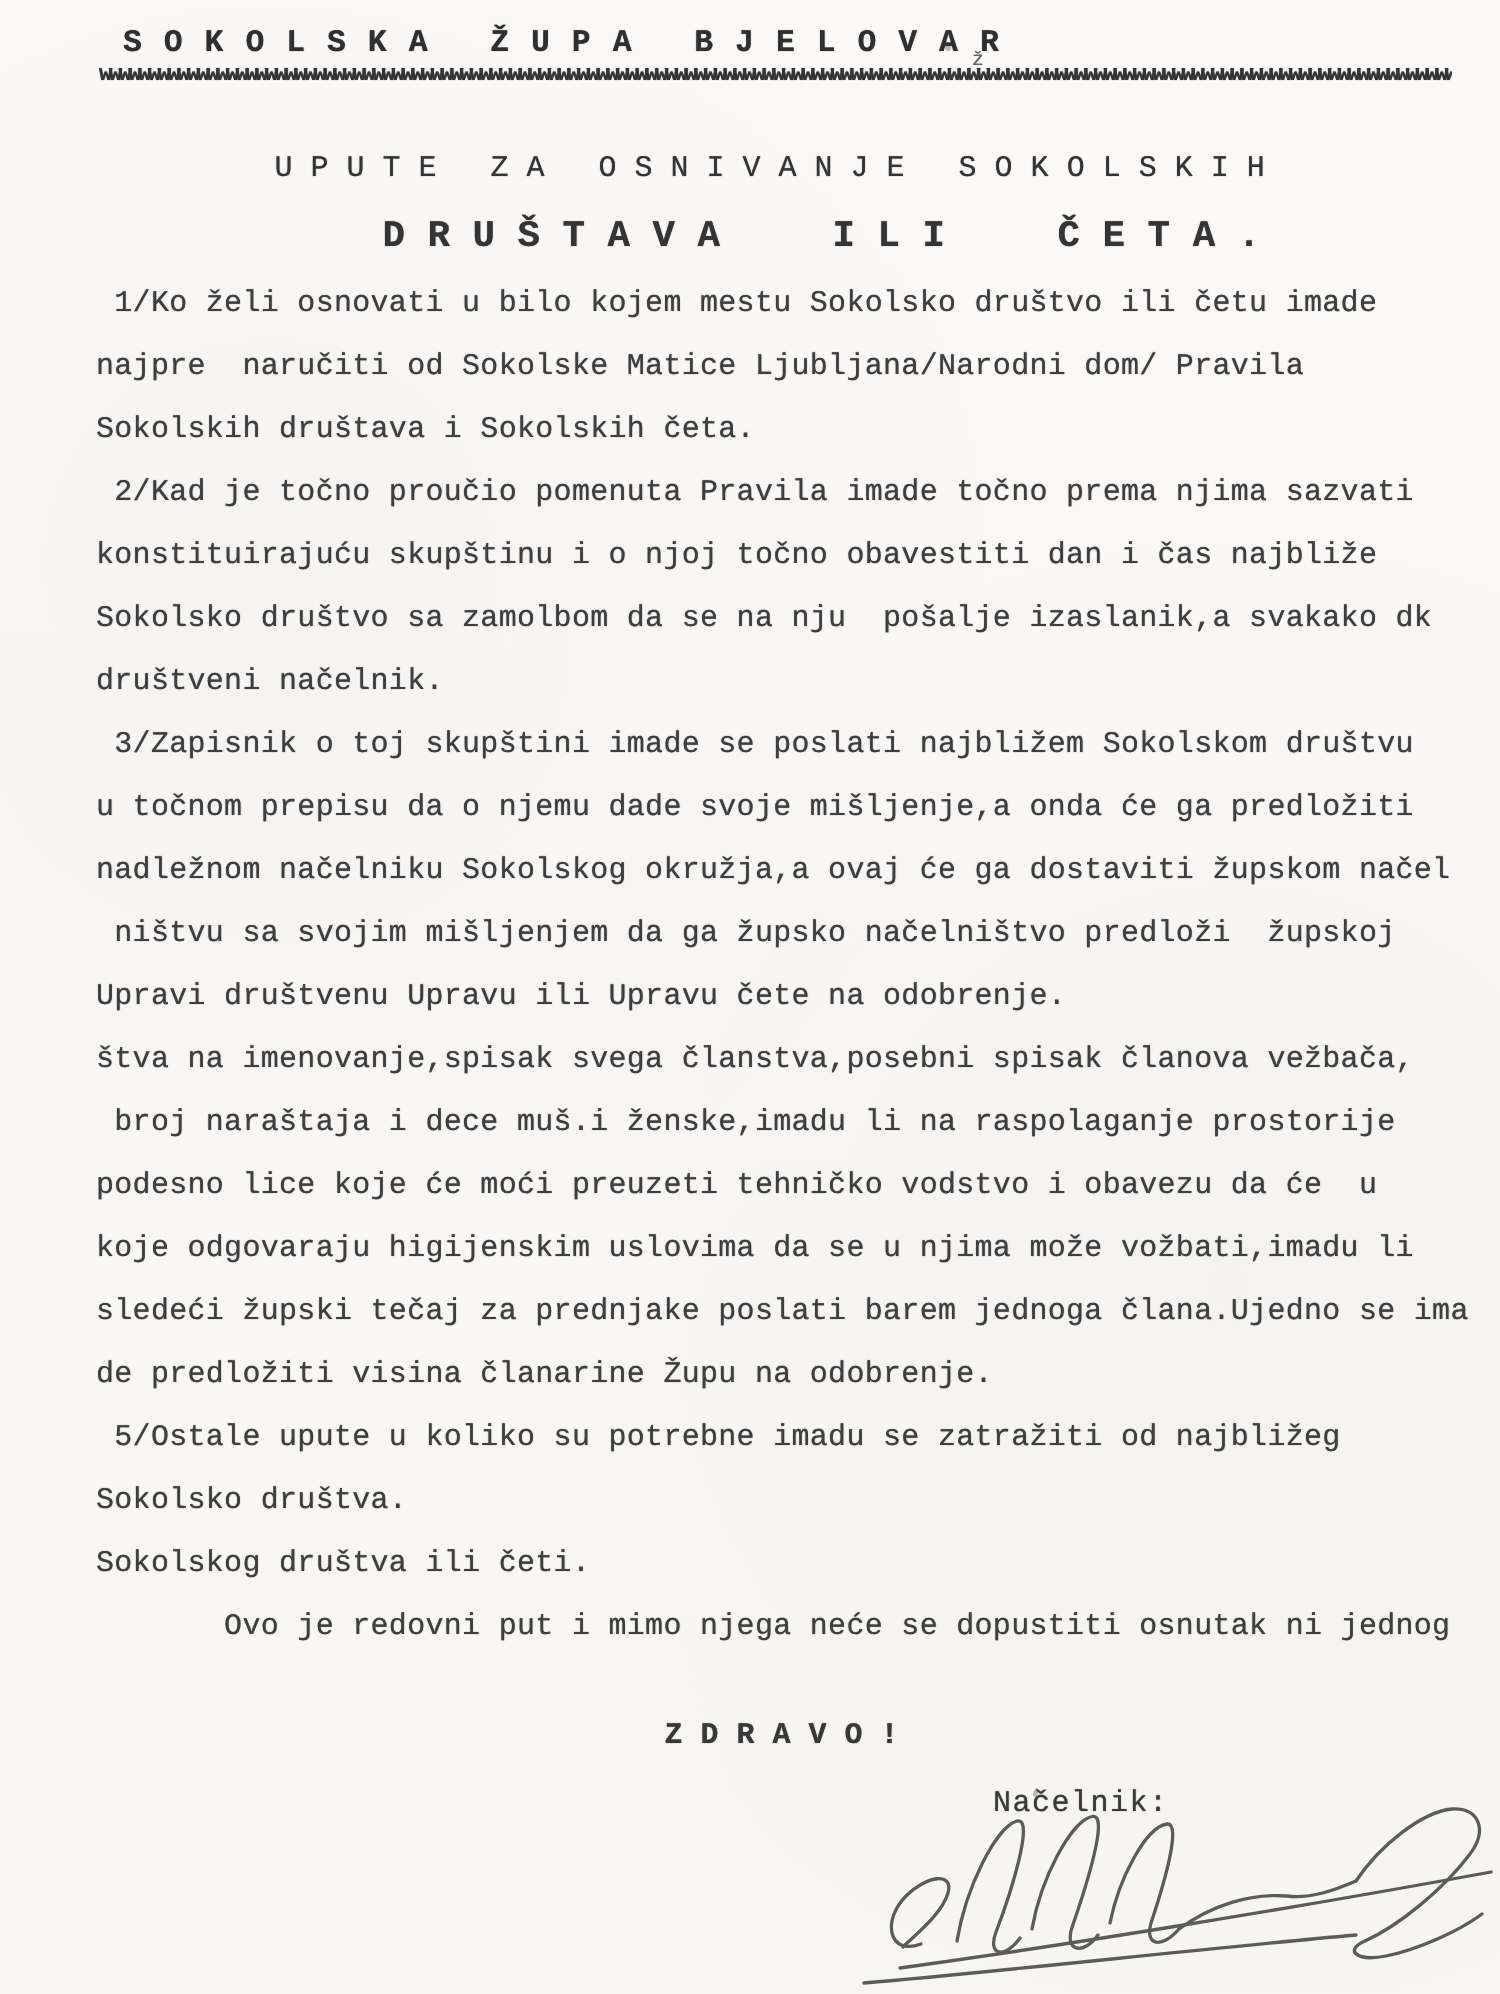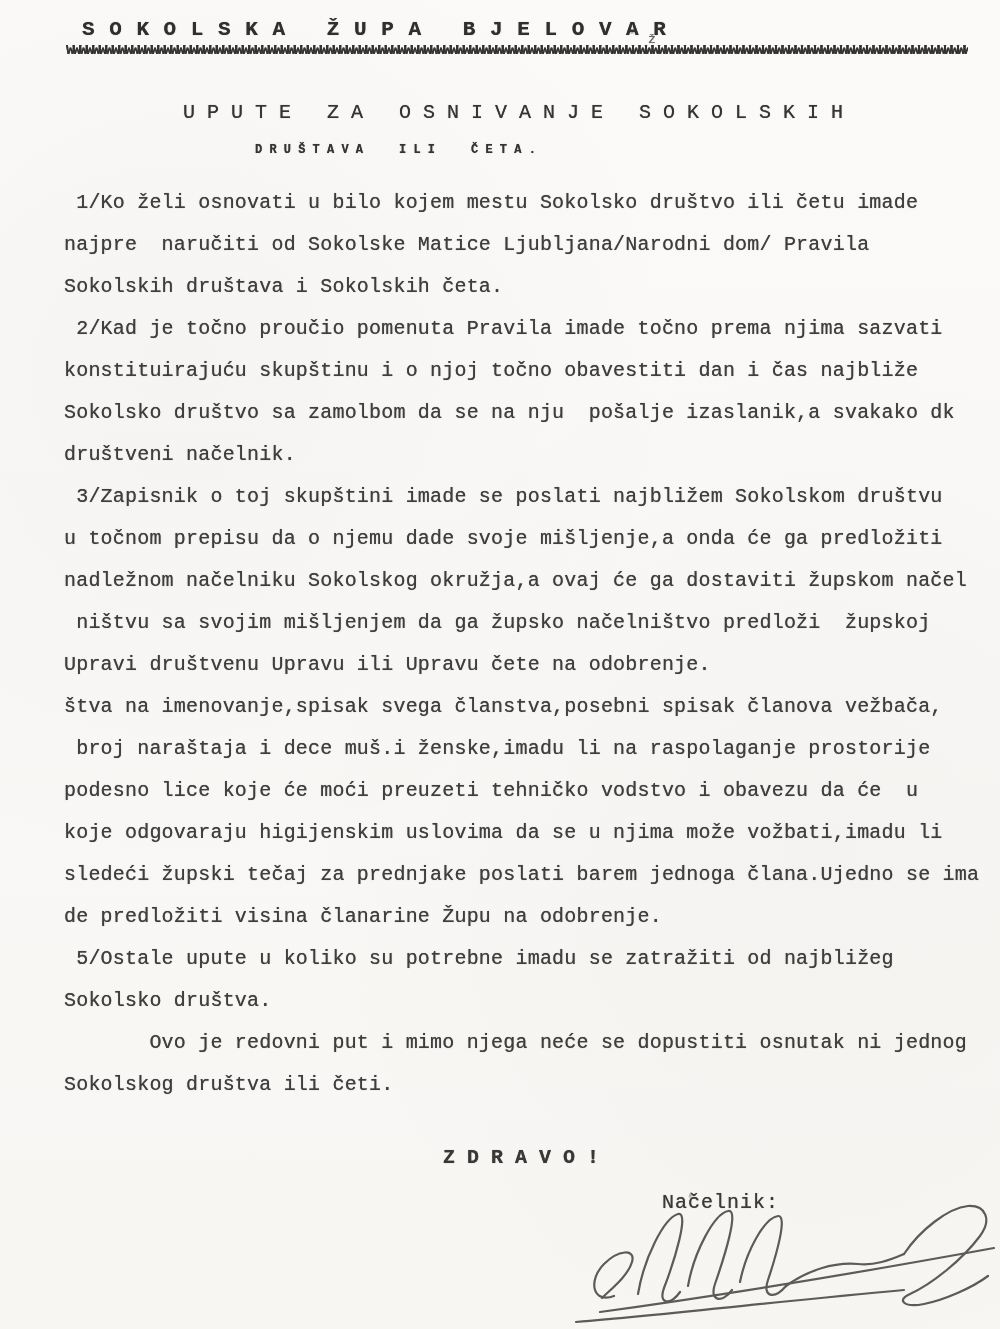--- a/index.html
+++ b/index.html
@@ -38,21 +38,21 @@
     overflow:hidden;white-space:nowrap;
     transform:scaleY(.8);transform-origin:top left;
     color:#343434;
   }
   .title-line1{
     left:183px;top:101px;
     font-size:20px;font-weight:normal;color:#343434;
   }
   .title-line2{
     left:255px;top:143px;
-    font-size:12px;font-weight:bold;color:#343434;
+    font-size:25px;font-weight:bold;color:#343434;
   }
   .body-block{
     position:absolute;left:64px;top:182px;width:936px;
     font-size:20px;line-height:42px;letter-spacing:.2px;
   }
   .body-block .line{
     white-space:pre;height:42px;
     text-shadow:0 0 0.7px rgba(55,55,55,.8);
   }
   .closing{
@@ -102,22 +102,22 @@
     <div class="line"> ništvu sa svojim mišljenjem da ga župsko načelništvo predloži  župskoj</div>
     <div class="line">Upravi društvenu Upravu ili Upravu čete na odobrenje.</div>
     <div class="line">štva na imenovanje,spisak svega članstva,posebni spisak članova vežbača,</div>
     <div class="line"> broj naraštaja i dece muš.i ženske,imadu li na raspolaganje prostorije</div>
     <div class="line">podesno lice koje će moći preuzeti tehničko vodstvo i obavezu da će  u</div>
     <div class="line">koje odgovaraju higijenskim uslovima da se u njima može vožbati,imadu li</div>
     <div class="line">sledeći župski tečaj za prednjake poslati barem jednoga člana.Ujedno se ima</div>
     <div class="line">de predložiti visina članarine Župu na odobrenje.</div>
     <div class="line"> 5/Ostale upute u koliko su potrebne imadu se zatražiti od najbližeg</div>
     <div class="line">Sokolsko društva.</div>
+    <div class="line">Sokolskog društva ili četi.</div>
     <div class="line">       Ovo je redovni put i mimo njega neće se dopustiti osnutak ni jednog</div>
-    <div class="line">Sokolskog društva ili četi.</div>
   </div>
 
   <div class="typed closing">Z D R A V O !</div>
 
   <div class="typed signature-role">Načelnik:</div>
 
   <svg class="signature-svg" width="448" height="133" viewBox="0 0 448 133">
     <g fill="none" stroke="#4b4b4b" stroke-width="2.2" stroke-linecap="round" opacity="0.9">
       <path d="M62,100 C40,108 36,84 52,68 C66,54 84,52 80,66 C76,80 58,94 50,102"></path>
       <path d="M86,98 C92,62 112,22 126,18 C138,15 122,66 112,92 C106,108 118,110 128,96"></path>

